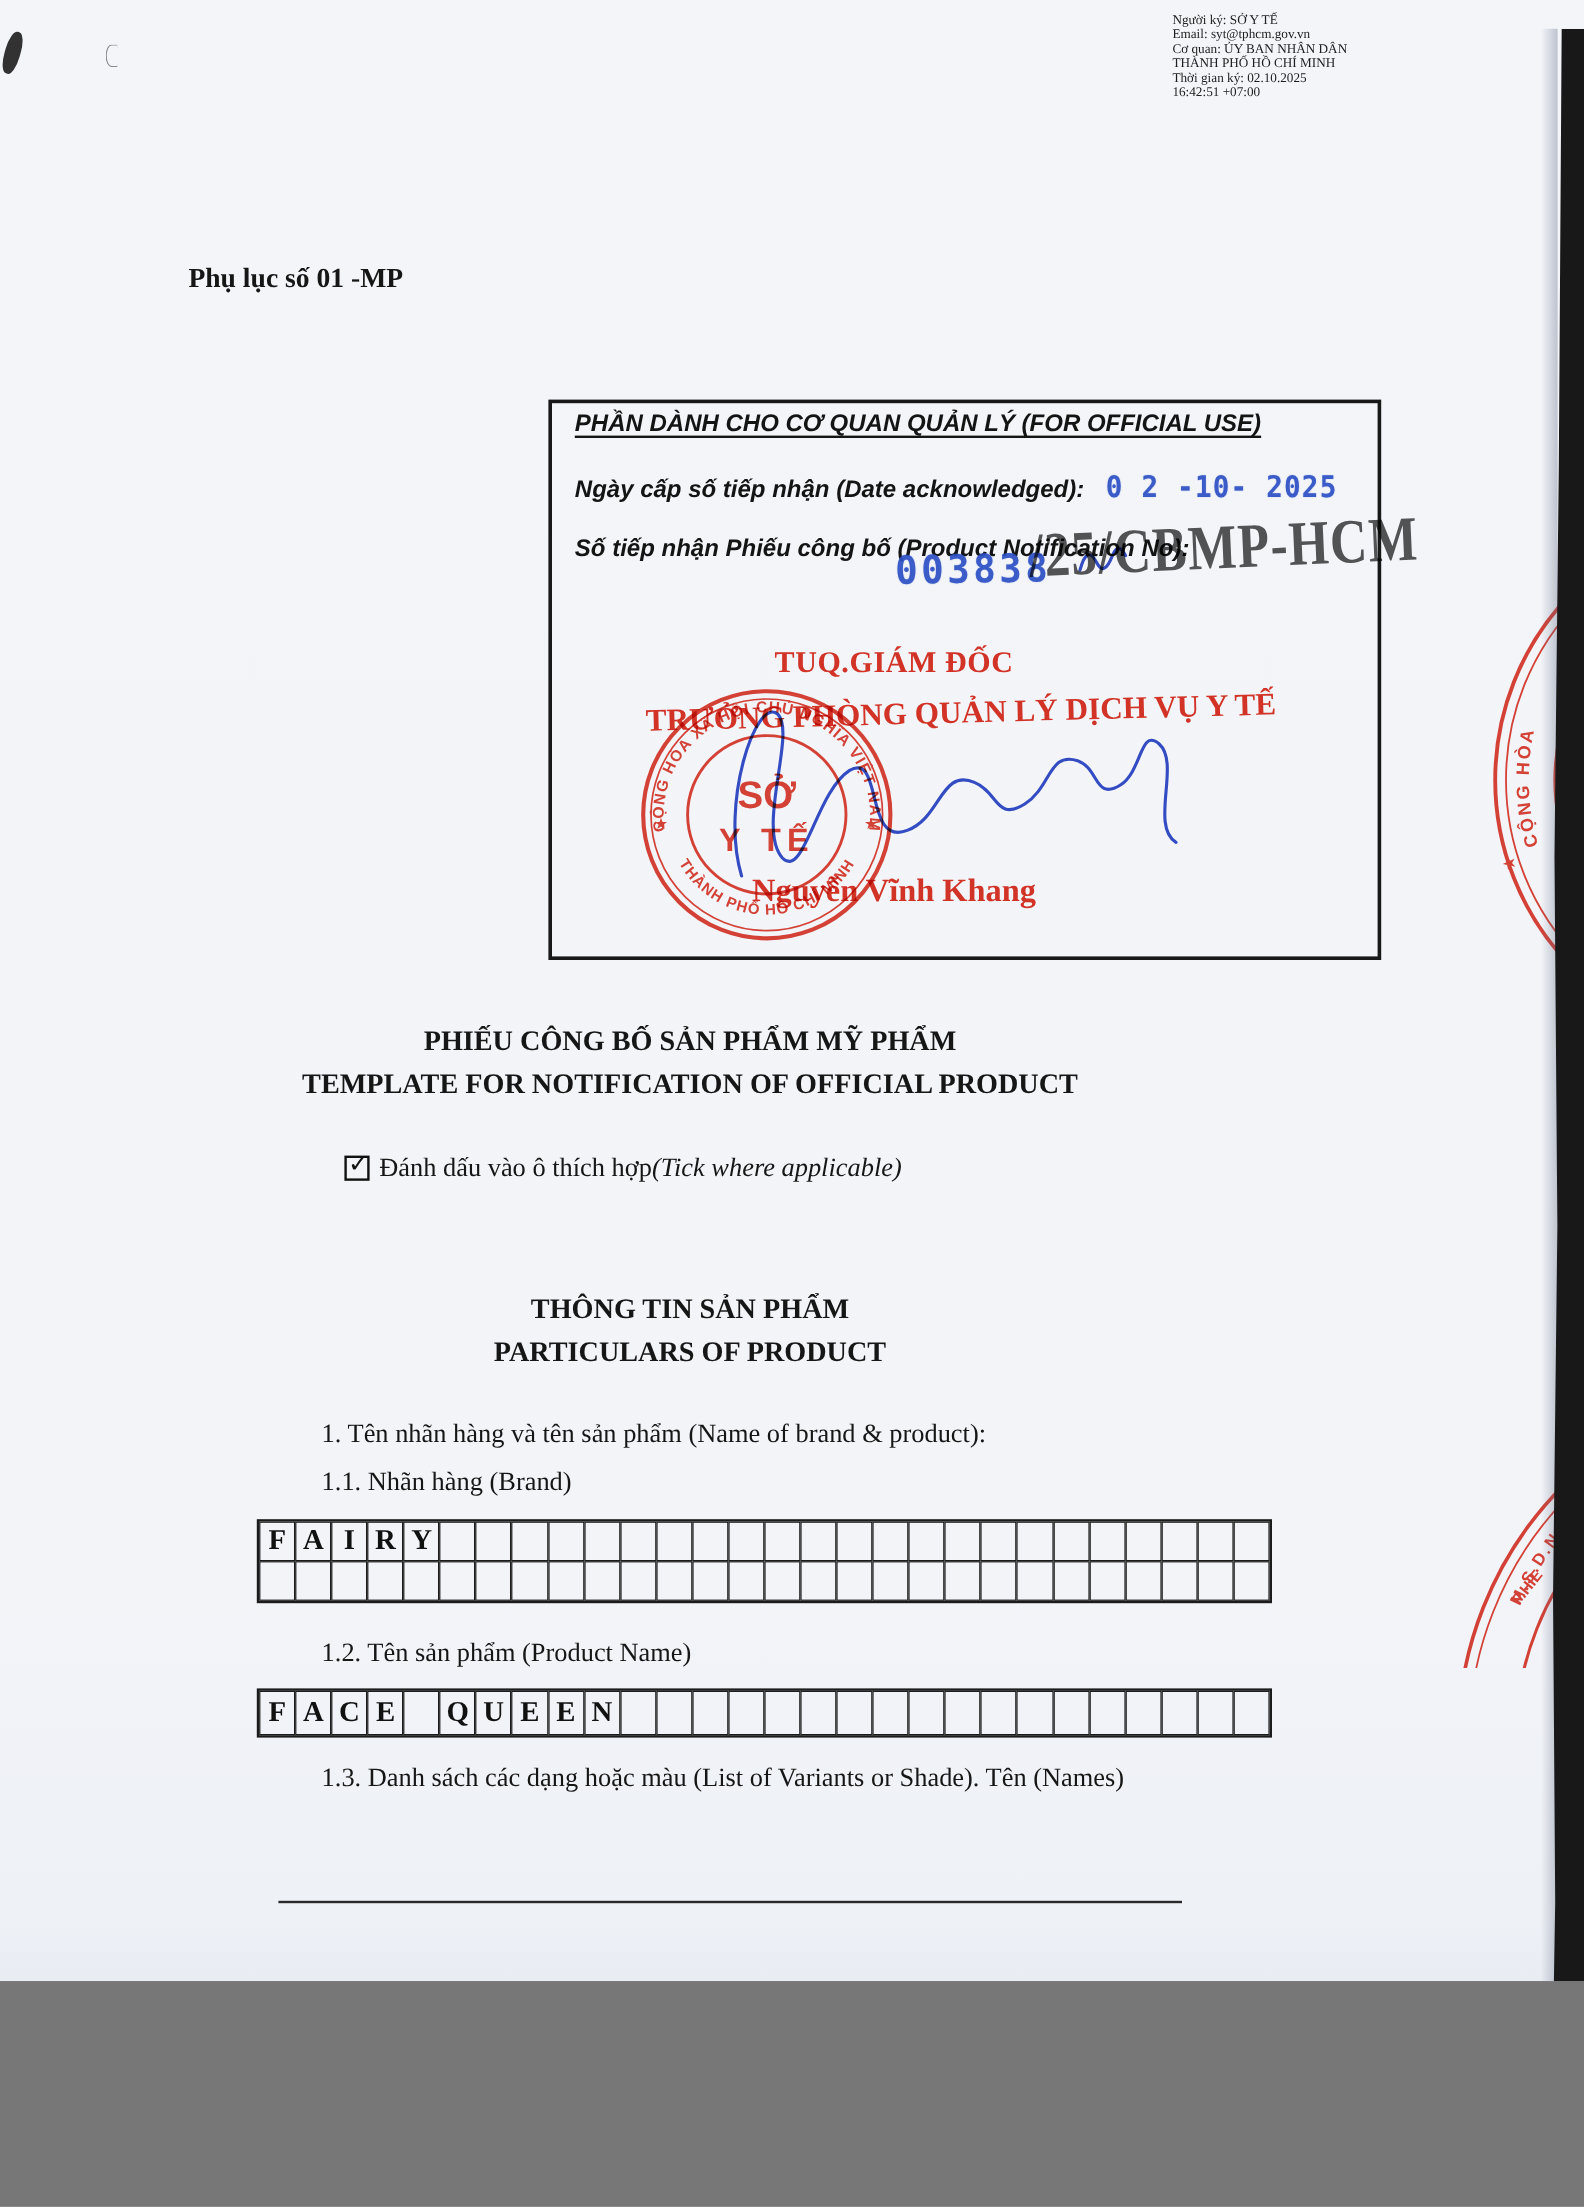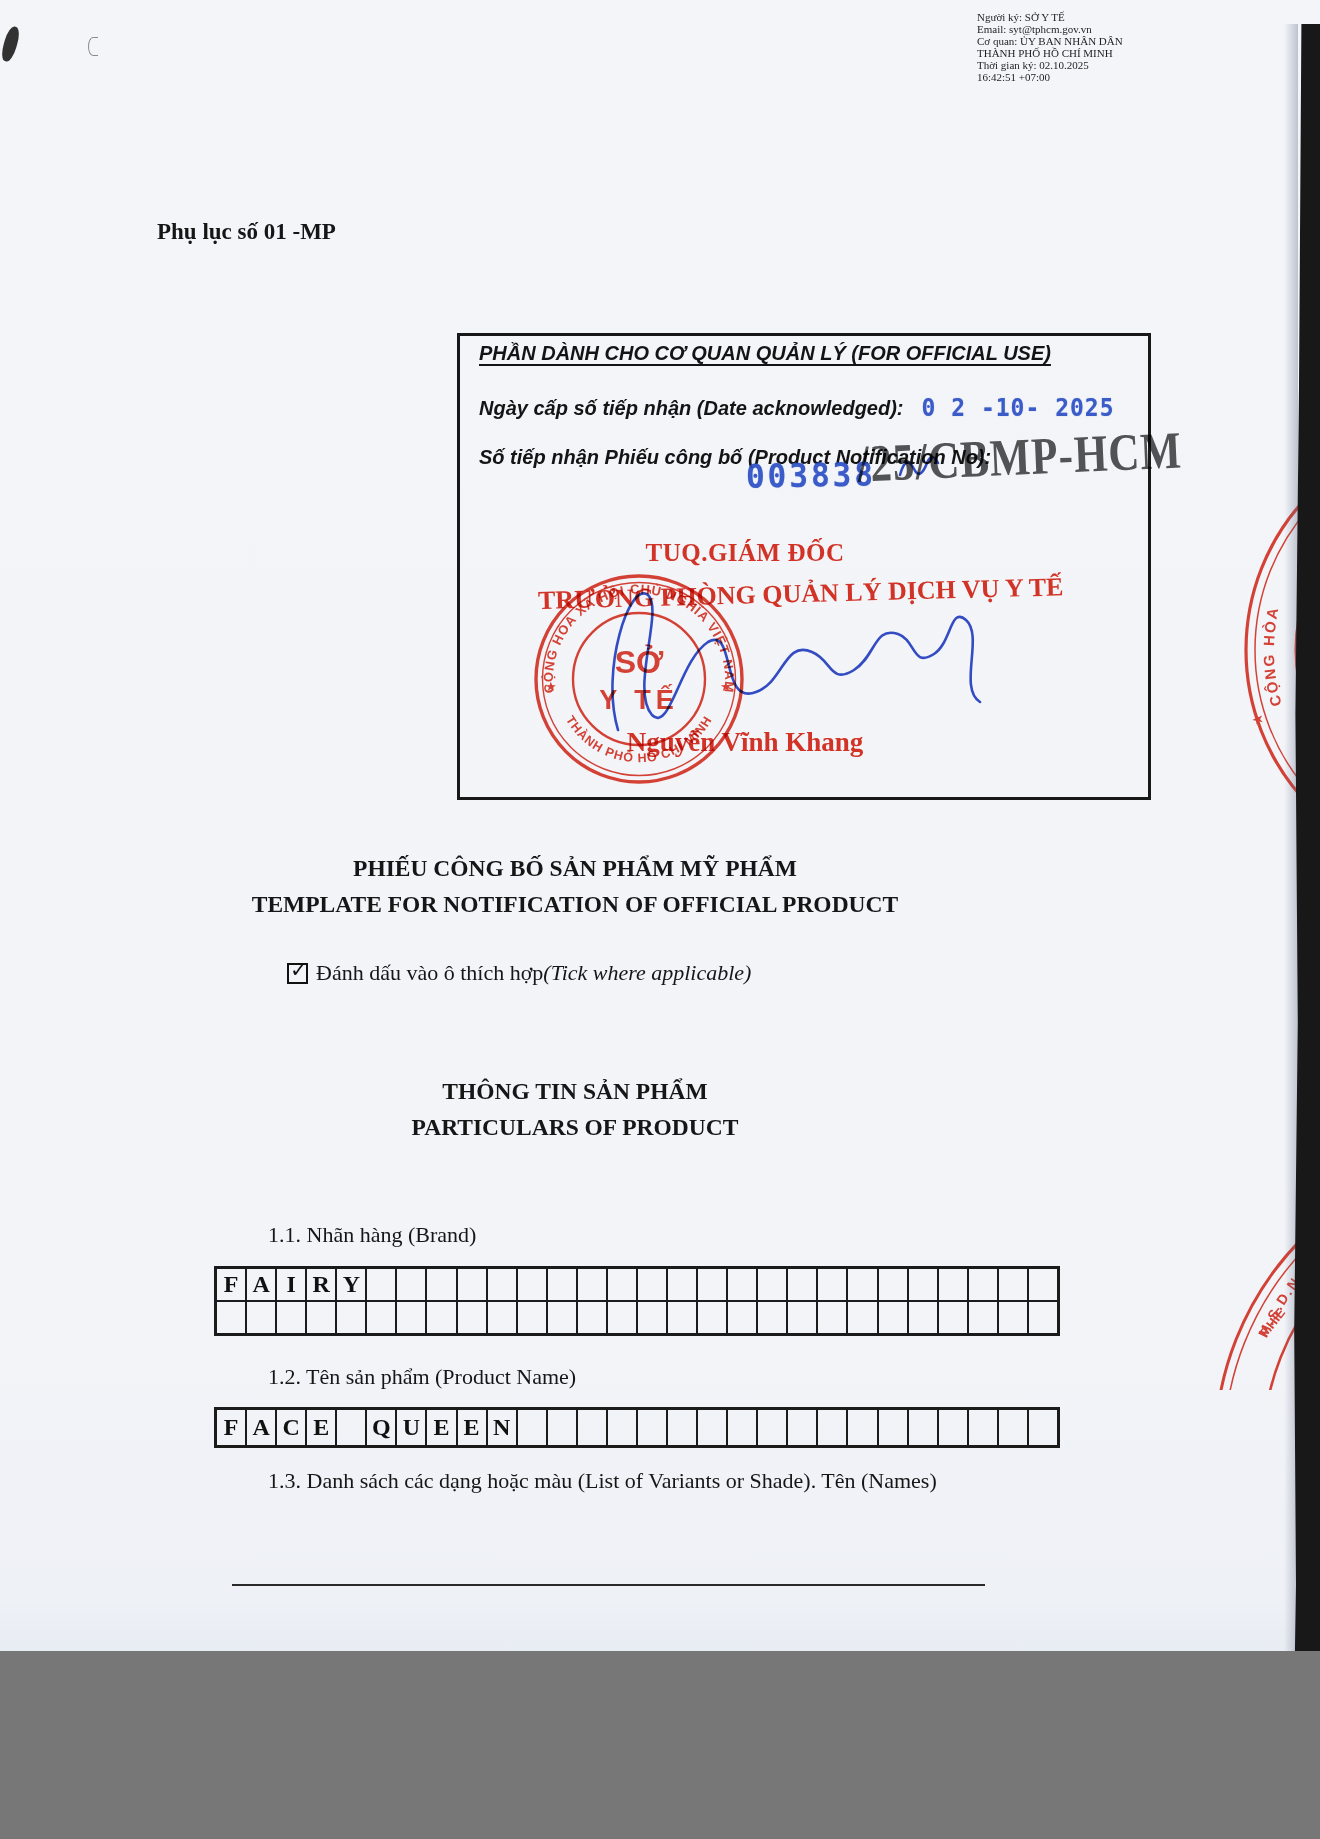--- a/index.html
+++ b/index.html
@@ -143,20 +143,21 @@
     </span>
     <span>Đánh dấu vào ô thích hợp </span>
     <span style="font-style:italic;">(Tick where applicable)</span>
   </div>
 
   <div class="abs center-col section-head">
     <div>THÔNG TIN SẢN PHẨM</div>
     <div>PARTICULARS OF PRODUCT</div>
   </div>
 
+  <div class="abs item" style="top:1182px;">1. Tên nhãn hàng và tên sản phẩm (Name of brand &amp; product):</div>
   <div class="abs item" style="top:1222px;">1.1. Nhãn hàng (Brand)</div>
 
   <div class="abs grid grid1" style="grid-template-columns: repeat(28, 1fr);">
       <div class="cell">F</div>
       <div class="cell">A</div>
       <div class="cell">I</div>
       <div class="cell">R</div>
       <div class="cell">Y</div>
       <div class="cell"></div>
       <div class="cell"></div>

